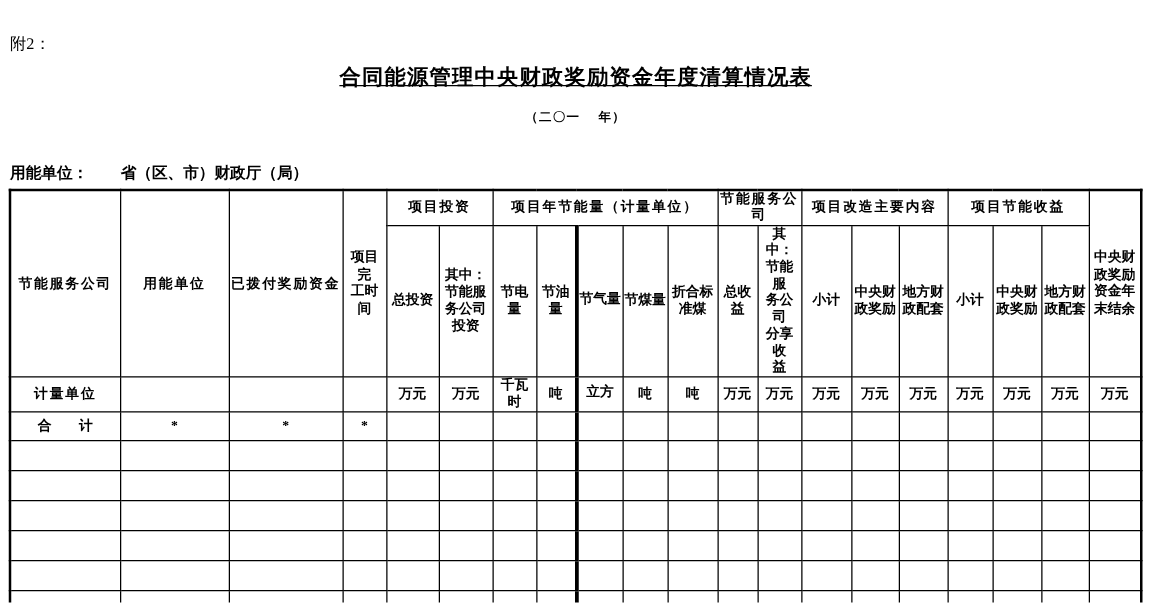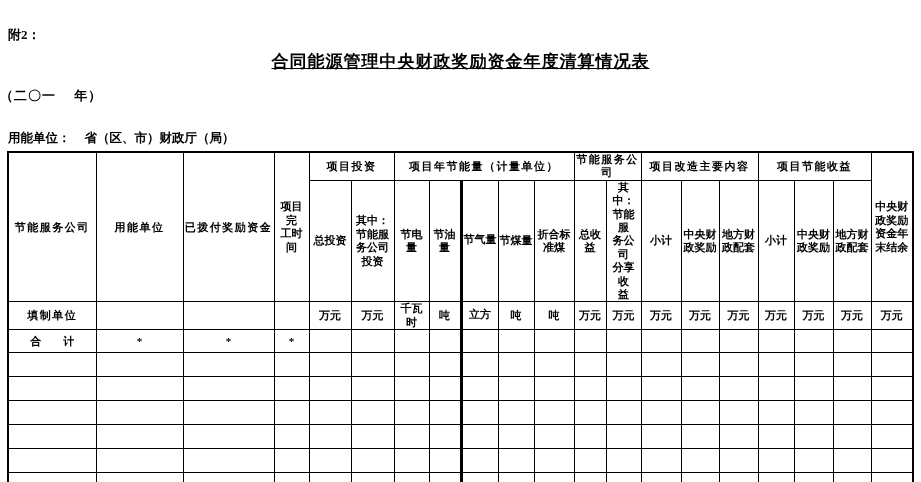--- a/index.html
+++ b/index.html
@@ -4,35 +4,35 @@
 <style>
   * { box-sizing: border-box; margin: 0; padding: 0; }
   html, body { width: 921px; height: 482px; background: #ffffff; overflow: hidden; }
   body {
     position: relative;
     font-family: "Liberation Serif", "DejaVu Serif", serif;
     color: #000;
   }
   .attachment {
     position: absolute; left: 8px; top: 26px;
-    font-size: 13px; font-weight: bold;
+    font-size: 13px; font-weight: normal;
   }
   .title {
     position: absolute; left: 0; top: 50px; width: 100%;
     text-align: center; font-size: 17px; font-weight: bold; letter-spacing: 1px; text-decoration: underline;
   }
   .year {
     position: absolute; left: 0; top: 87px; width: 100%;
-    font-size: 13px; font-weight: bold; letter-spacing: 1px;
+    text-align: center; font-size: 10px; font-weight: bold; letter-spacing: 1px;
   }
   .form-unit {
     position: absolute; left: 8px; top: 130px;
     font-size: 12.5px; font-weight: bold;
   }
-  .form-unit .value { margin-left: 14px; }
+  .form-unit .value { margin-left: 26px; }
 
   table.main {
     position: absolute; left: 7px; top: 151px;
     border-collapse: collapse; table-layout: fixed;
     width: 905px;
     border: 2px solid #000;
   }
   table.main th, table.main td {
     border: 1px solid #000;
     padding: 0 1px;
@@ -126,21 +126,21 @@
 政奖励</th>
       <th>地方财
 政配套</th>
       <th>小计</th>
       <th>中央财
 政奖励</th>
       <th>地方财
 政配套</th>
     </tr>
     <tr class="unit-row">
-      <td class="sp">填制单位</td>
+      <td class="sp">计量单位</td>
       <td></td>
       <td></td>
       <td></td>
       <td>万元</td>
       <td>万元</td>
       <td>千瓦时</td>
       <td>吨</td>
       <td class="bL">立方</td>
       <td>吨</td>
       <td>吨</td>

